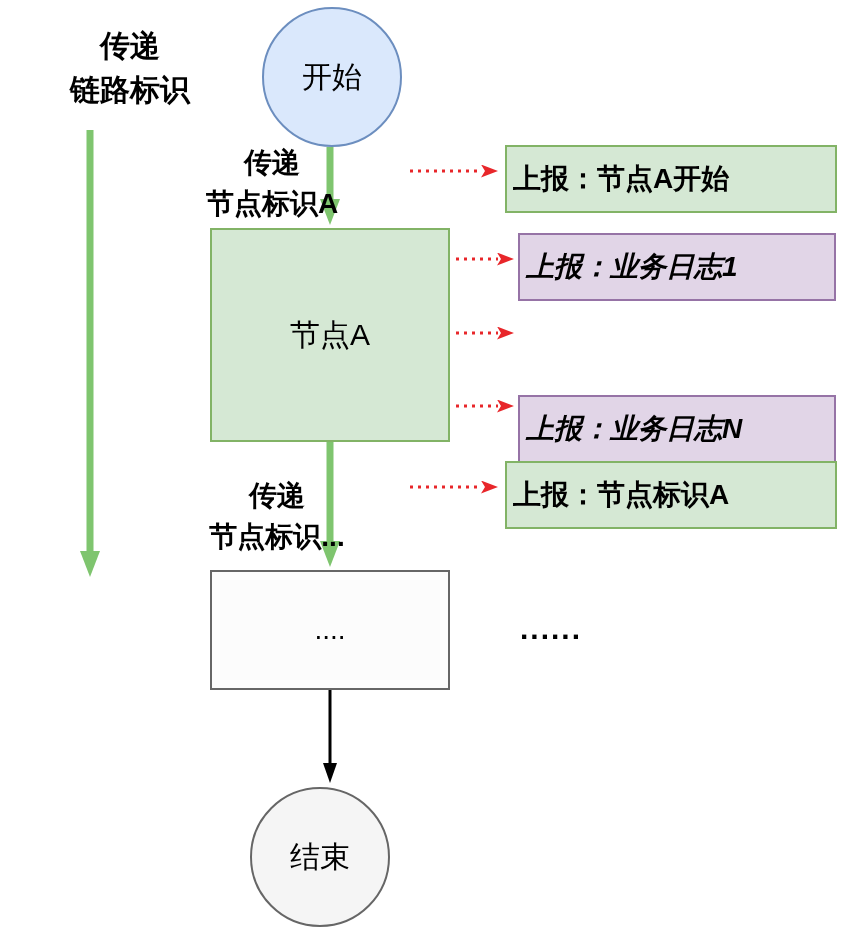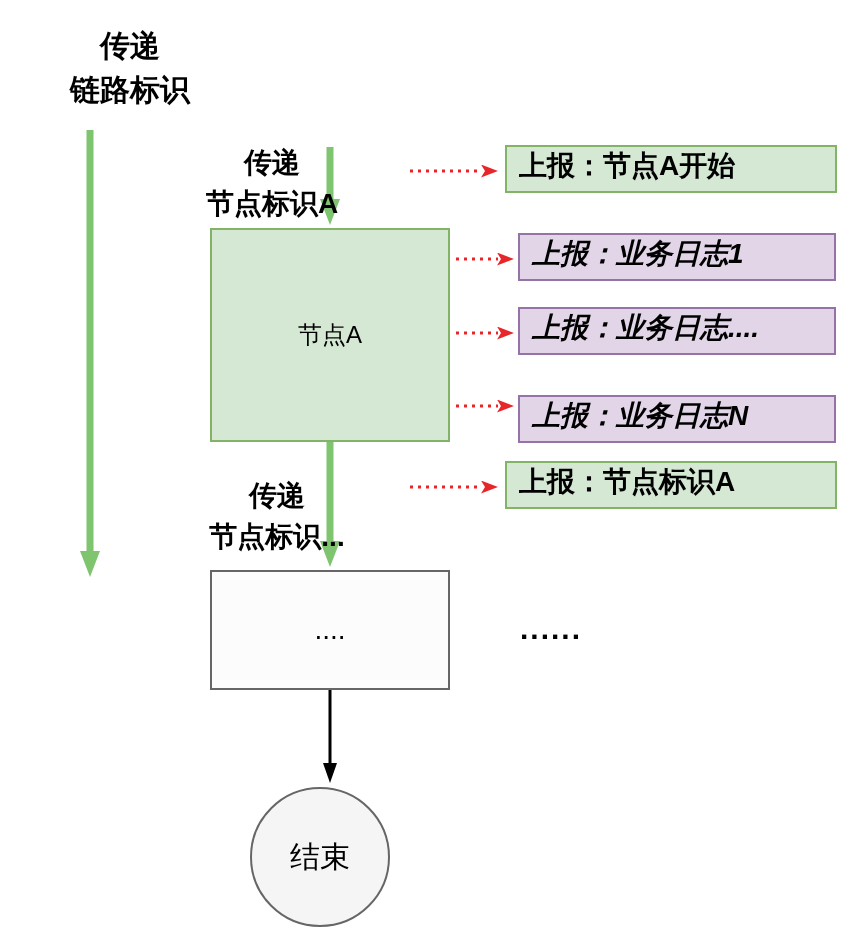--- a/index.html
+++ b/index.html
@@ -3,30 +3,30 @@
 <meta charset="utf-8">
 <style>
   html,body{margin:0;padding:0;}
   body{background:#ffffff;font-family:"Liberation Sans","DejaVu Sans",sans-serif;color:#000;}
   .canvas{position:relative;width:852px;height:927px;background:#ffffff;overflow:hidden;}
 
   .circle{position:absolute;border-radius:50%;display:flex;align-items:center;justify-content:center;font-size:30px;}
   .start-circle{left:262px;top:7px;width:136px;height:136px;background:var(--start-fill,#dae8fc);border:2px solid var(--start-stroke,#6c8ebf);}
   .end-circle{left:250px;top:787px;width:136px;height:136px;background:var(--gray-fill,#f5f5f5);border:2px solid var(--gray-stroke,#666666);}
 
-  .node-a{position:absolute;left:210px;top:228px;width:236px;height:210px;background:var(--green-fill,#d5e8d4);border:2px solid var(--green-stroke,#82b366);display:flex;align-items:center;justify-content:center;font-size:24px;}
+  .node-a{position:absolute;left:210px;top:228px;width:236px;height:210px;background:var(--green-fill,#d5e8d4);border:2px solid var(--green-stroke,#82b366);display:flex;align-items:center;justify-content:center;font-size:30px;}
   .gray-box{position:absolute;left:210px;top:570px;width:236px;height:116px;background:#fcfcfc;border:2px solid var(--gray-stroke,#666666);display:flex;align-items:center;justify-content:center;font-size:28px;}
 
   .label{position:absolute;font-weight:bold;white-space:pre-line;text-align:center;line-height:1.45;padding-left:34px;}
   .label-left{left:0px;top:24px;width:192px;font-size:30px;}
   .label-pass-a{left:138px;top:143px;width:200px;font-size:28px;}
   .label-pass-next{left:143px;top:476px;width:200px;font-size:28px;}
   .ellipsis-text{position:absolute;left:520px;top:612px;font-size:30px;font-weight:bold;letter-spacing:2px;}
 
-  .report{position:absolute;height:48px;box-sizing:border-box;display:flex;align-items:flex-start;padding:0 12px;font-size:28px;font-weight:bold;}
+  .report{position:absolute;height:68px;box-sizing:border-box;display:flex;align-items:center;padding:0 6px;font-size:28px;font-weight:bold;}
   .report.green{background:var(--green-fill,#d5e8d4);border:2px solid var(--green-stroke,#82b366);}
   .report.purple{background:var(--purple-fill,#e1d5e7);border:2px solid var(--purple-stroke,#9673a6);font-style:italic;}
   .r1{left:505px;top:145px;width:332px;}
   .r2{left:518px;top:233px;width:318px;}
   .r3{left:518px;top:307px;width:318px;}
   .r4{left:518px;top:380px;width:318px;margin-top:15px;}
   .r5{left:505px;top:461px;width:332px;}
 
   svg.arrows{position:absolute;left:0;top:0;pointer-events:none;}
   .arrow-green{stroke:var(--arrow-green,#7fc56f);stroke-width:7;fill:none;}
@@ -66,20 +66,23 @@
     <line class="arrow-red" x1="410" y1="487" x2="482" y2="487" marker-end="url(#red-head)"></line>
   </svg>
 
   <div class="label label-left">传递
 链路标识</div>
   <div class="label label-pass-a">传递
 节点标识A</div>
   <div class="label label-pass-next">传递
 节点标识...</div>
 
+  <div class="circle start-circle">
+    <span>开始</span>
+  </div>
 
   <div class="node-a">
     <span>节点A</span>
   </div>
 
   <div class="gray-box">
     <span>....</span>
   </div>
 
   <div class="circle end-circle">
@@ -87,23 +90,20 @@
   </div>
 
   <div class="ellipsis-text">......</div>
 
   <div class="report green r1">
     <span>上报：节点A开始</span>
   </div>
   <div class="report purple r2">
     <span>上报：业务日志1</span>
   </div>
-  <div class="report purple r3">
-    <span>上报：业务日志....</span>
-  </div>
   <div class="report purple r4">
     <span>上报：业务日志N</span>
   </div>
   <div class="report green r5">
     <span>上报：节点标识A</span>
   </div>
 
 </div>
 
 </body></html>

